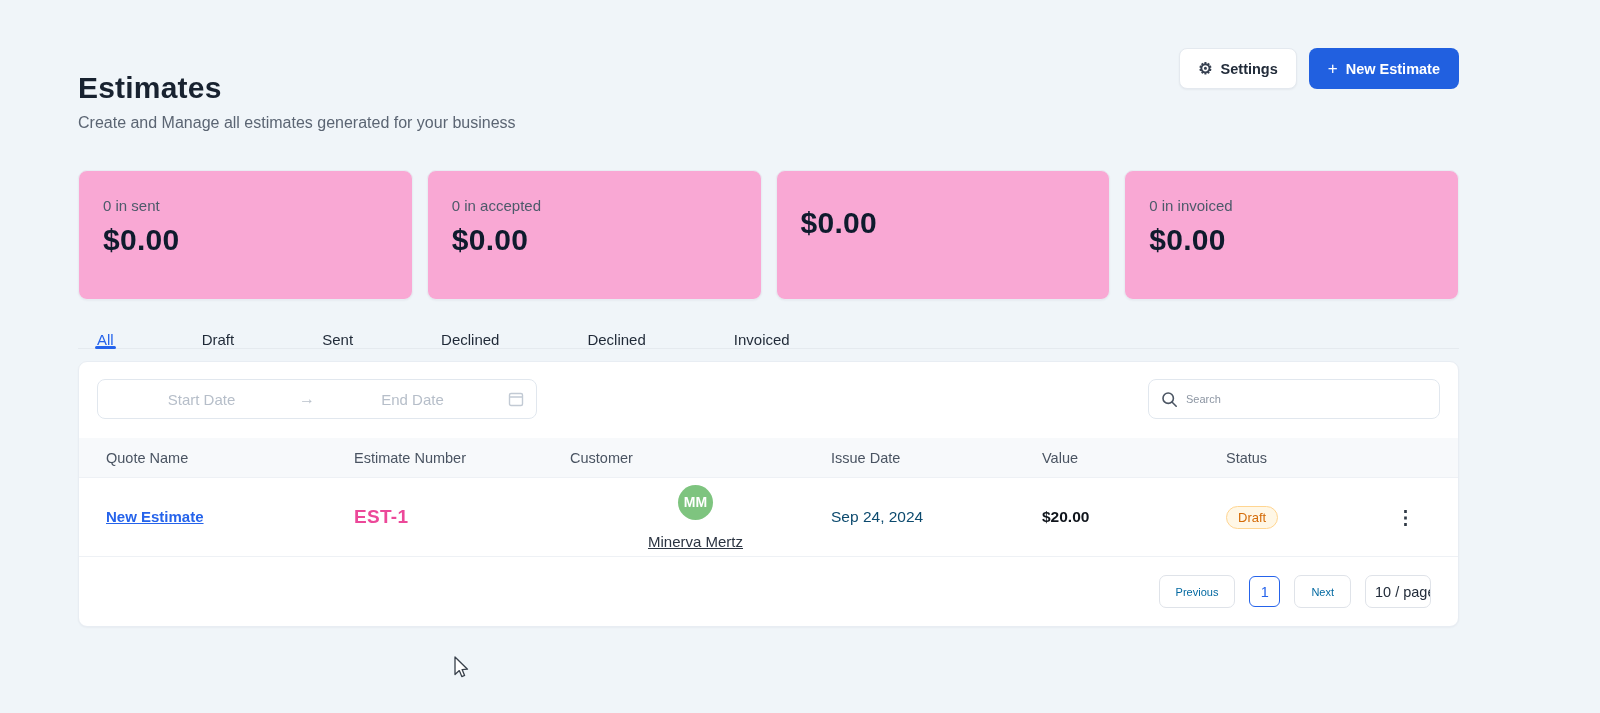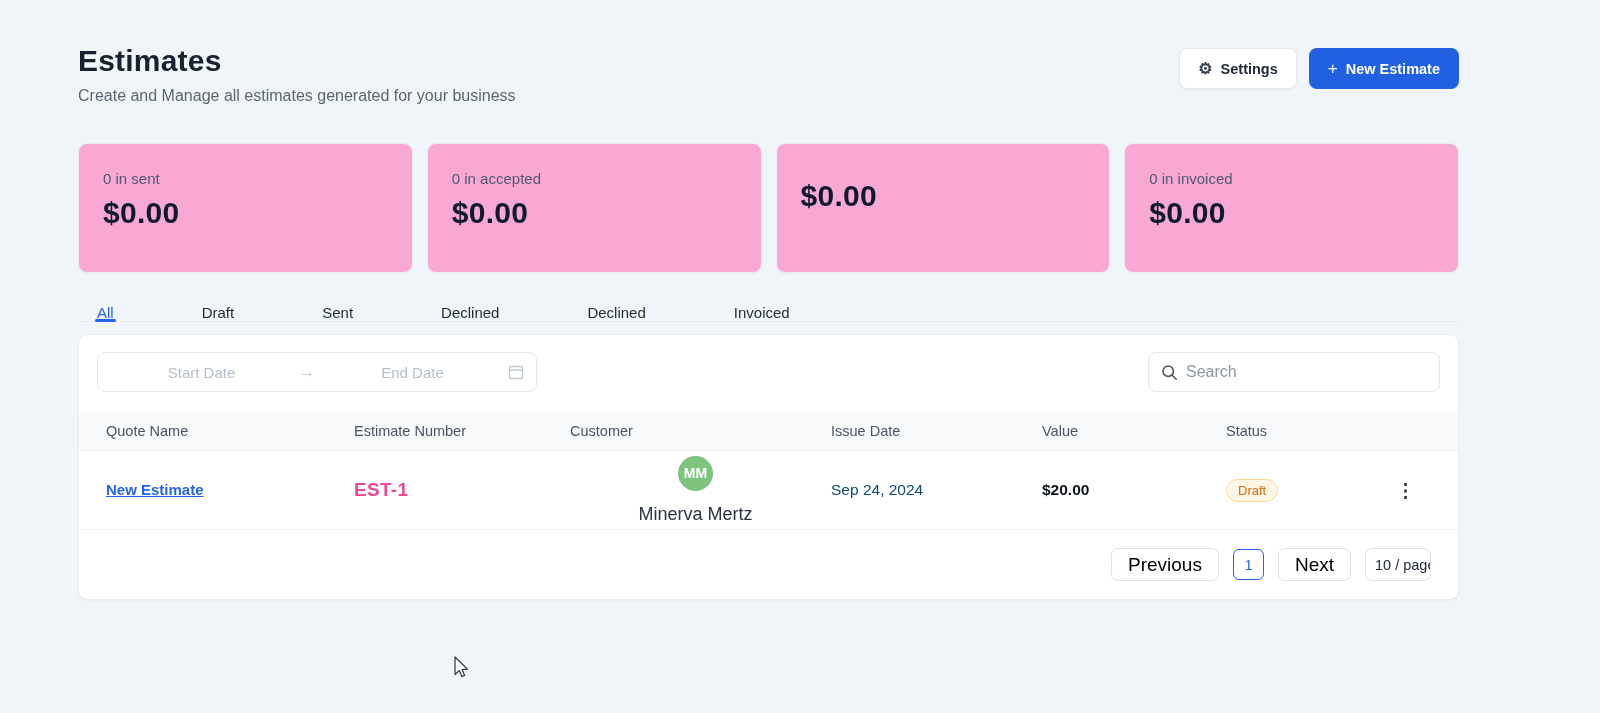--- a/index.html
+++ b/index.html
@@ -16,21 +16,21 @@
   body{
     background:var(--page-bg);
     font-family:"Liberation Sans", sans-serif;
     color:#1f2a37;
     position:relative;
   }
   .container{width:1381px;margin-left:78px;padding-top:44px;}
 
   
   .page-header{display:flex;justify-content:space-between;align-items:flex-start;}
-  .page-title{font-size:30px;font-weight:700;color:#182230;letter-spacing:.2px;}
+  .page-title{font-size:30px;font-weight:700;color:#182230;letter-spacing:.2px;margin-top:27px;}
   .page-subtitle{margin-top:9px;font-size:16px;color:#5b6573;}
   .header-actions{display:flex;gap:12px;margin-top:4px;}
   .btn{display:inline-flex;align-items:center;gap:8px;height:41px;padding:0 18px;
        border-radius:8px;font-size:14.5px;cursor:pointer;border:1px solid transparent;}
   .btn-settings{background:#fff;border-color:#e4e9ef;color:#222c3a;font-weight:600;
        box-shadow:0 1px 2px rgba(16,24,40,.05);}
   .btn-settings .gear{font-size:16px;color:#374151;line-height:1;}
   .btn-primary{background:#2160e0;color:#fff;font-weight:700;}
   .btn-primary .plus{font-size:17px;font-weight:400;line-height:1;}
 
@@ -54,51 +54,51 @@
   .filter-row{display:flex;justify-content:space-between;align-items:center;padding:17px 18px 0 18px;}
   .date-range{display:flex;align-items:center;width:440px;height:40px;border:1px solid #e1e7ee;
        border-radius:8px;padding:0 12px;background:#fff;}
   .date-range input{border:none;outline:none;flex:1;text-align:center;font-size:15px;
        font-family:"Liberation Sans",sans-serif;color:#374151;background:transparent;min-width:0;}
   .date-range input::placeholder{color:#b6bec9;}
   .range-arrow{color:#b9c1cb;font-size:16px;padding:0 6px;}
   .cal-icon{flex:0 0 auto;margin-left:4px;display:flex;}
   .search-box{display:flex;align-items:center;width:292px;height:40px;border:1px solid #e1e7ee;
        border-radius:8px;padding:0 12px;gap:8px;background:#fff;}
-  .search-box input{border:none;outline:none;flex:1;font-size:16px;color:#374151;
+  .search-box input{border:none;outline:none;flex:1;font-size:11px;color:#374151;
        font-family:"Liberation Sans",sans-serif;background:transparent;min-width:0;}
   .search-box input::placeholder{color:#8d96a3;}
 
   
   .grid-table{margin-top:19px;}
   .grid-head,.grid-row{display:grid;grid-template-columns:275px 216px 261px 211px 184px 162px 72px;
        align-items:center;}
   .grid-head{height:40px;background:#f7f9fb;border-bottom:1px solid #eef1f5;}
   .grid-head .cell{font-size:14.5px;color:#4a5462;}
   .cell{padding-right:10px;}
   .cell.first{padding-left:27px;}
   .grid-row{height:79px;border-bottom:1px solid #eef1f5;}
   .quote-link{color:var(--accent-blue);font-weight:700;font-size:15px;text-decoration:underline;cursor:pointer;}
   .est-number{font-weight:700;font-size:19px;color:#ec4899;letter-spacing:.3px;}
   .customer-cell{display:flex;align-items:center;gap:13px;flex-direction:column;}
   .avatar{width:35px;height:35px;border-radius:50%;background:var(--avatar-green);color:#fff;
        display:flex;align-items:center;justify-content:center;font-size:14px;font-weight:700;}
-  .customer-name{font-size:18px;color:#2b3442;}
+  .customer-name{font-size:15px;color:#2b3442;text-decoration:underline;}
   .issue-date{font-size:15.5px;color:#0c4a6e;}
   .value-cell{font-size:15.5px;font-weight:700;color:#10151c;}
   .status-badge{display:inline-block;padding:3px 11px;border-radius:999px;font-size:13px;
        background:var(--badge-bg);border:1px solid var(--badge-border);color:var(--badge-text);}
   .kebab{background:none;border:none;cursor:pointer;font-size:19px;font-weight:700;color:#303a46;
        line-height:1;padding:6px 8px;}
 
   
   .card-footer{height:69px;display:flex;align-items:center;justify-content:flex-end;
        gap:14px;padding-right:27px;}
   .pg-btn{height:33px;padding:0 16px;border:1px solid #dfe3e9;border-radius:7px;background:#fff;
-       font-size:19px;color:#000000;cursor:pointer;font-family:"Liberation Sans",sans-serif;}
+       font-size:11px;color:#0369a1;cursor:pointer;font-family:"Liberation Sans",sans-serif;}
   .pg-page{width:31px;height:31px;display:flex;align-items:center;justify-content:center;
        border:1px solid var(--accent-blue);border-radius:6px;color:var(--accent-blue);
        font-size:14.5px;background:#fff;cursor:pointer;}
   .pg-size{height:33px;display:flex;align-items:center;padding:0 6px 0 9px;border:1px solid #dfe3e9;
        border-radius:7px;background:#fff;font-size:14.5px;color:#222c3a;cursor:pointer;
        white-space:nowrap;overflow:hidden;max-width:66px;}
 
   .mouse-cursor{position:absolute;left:450px;top:655px;pointer-events:none;}
 </style>
 </head>

